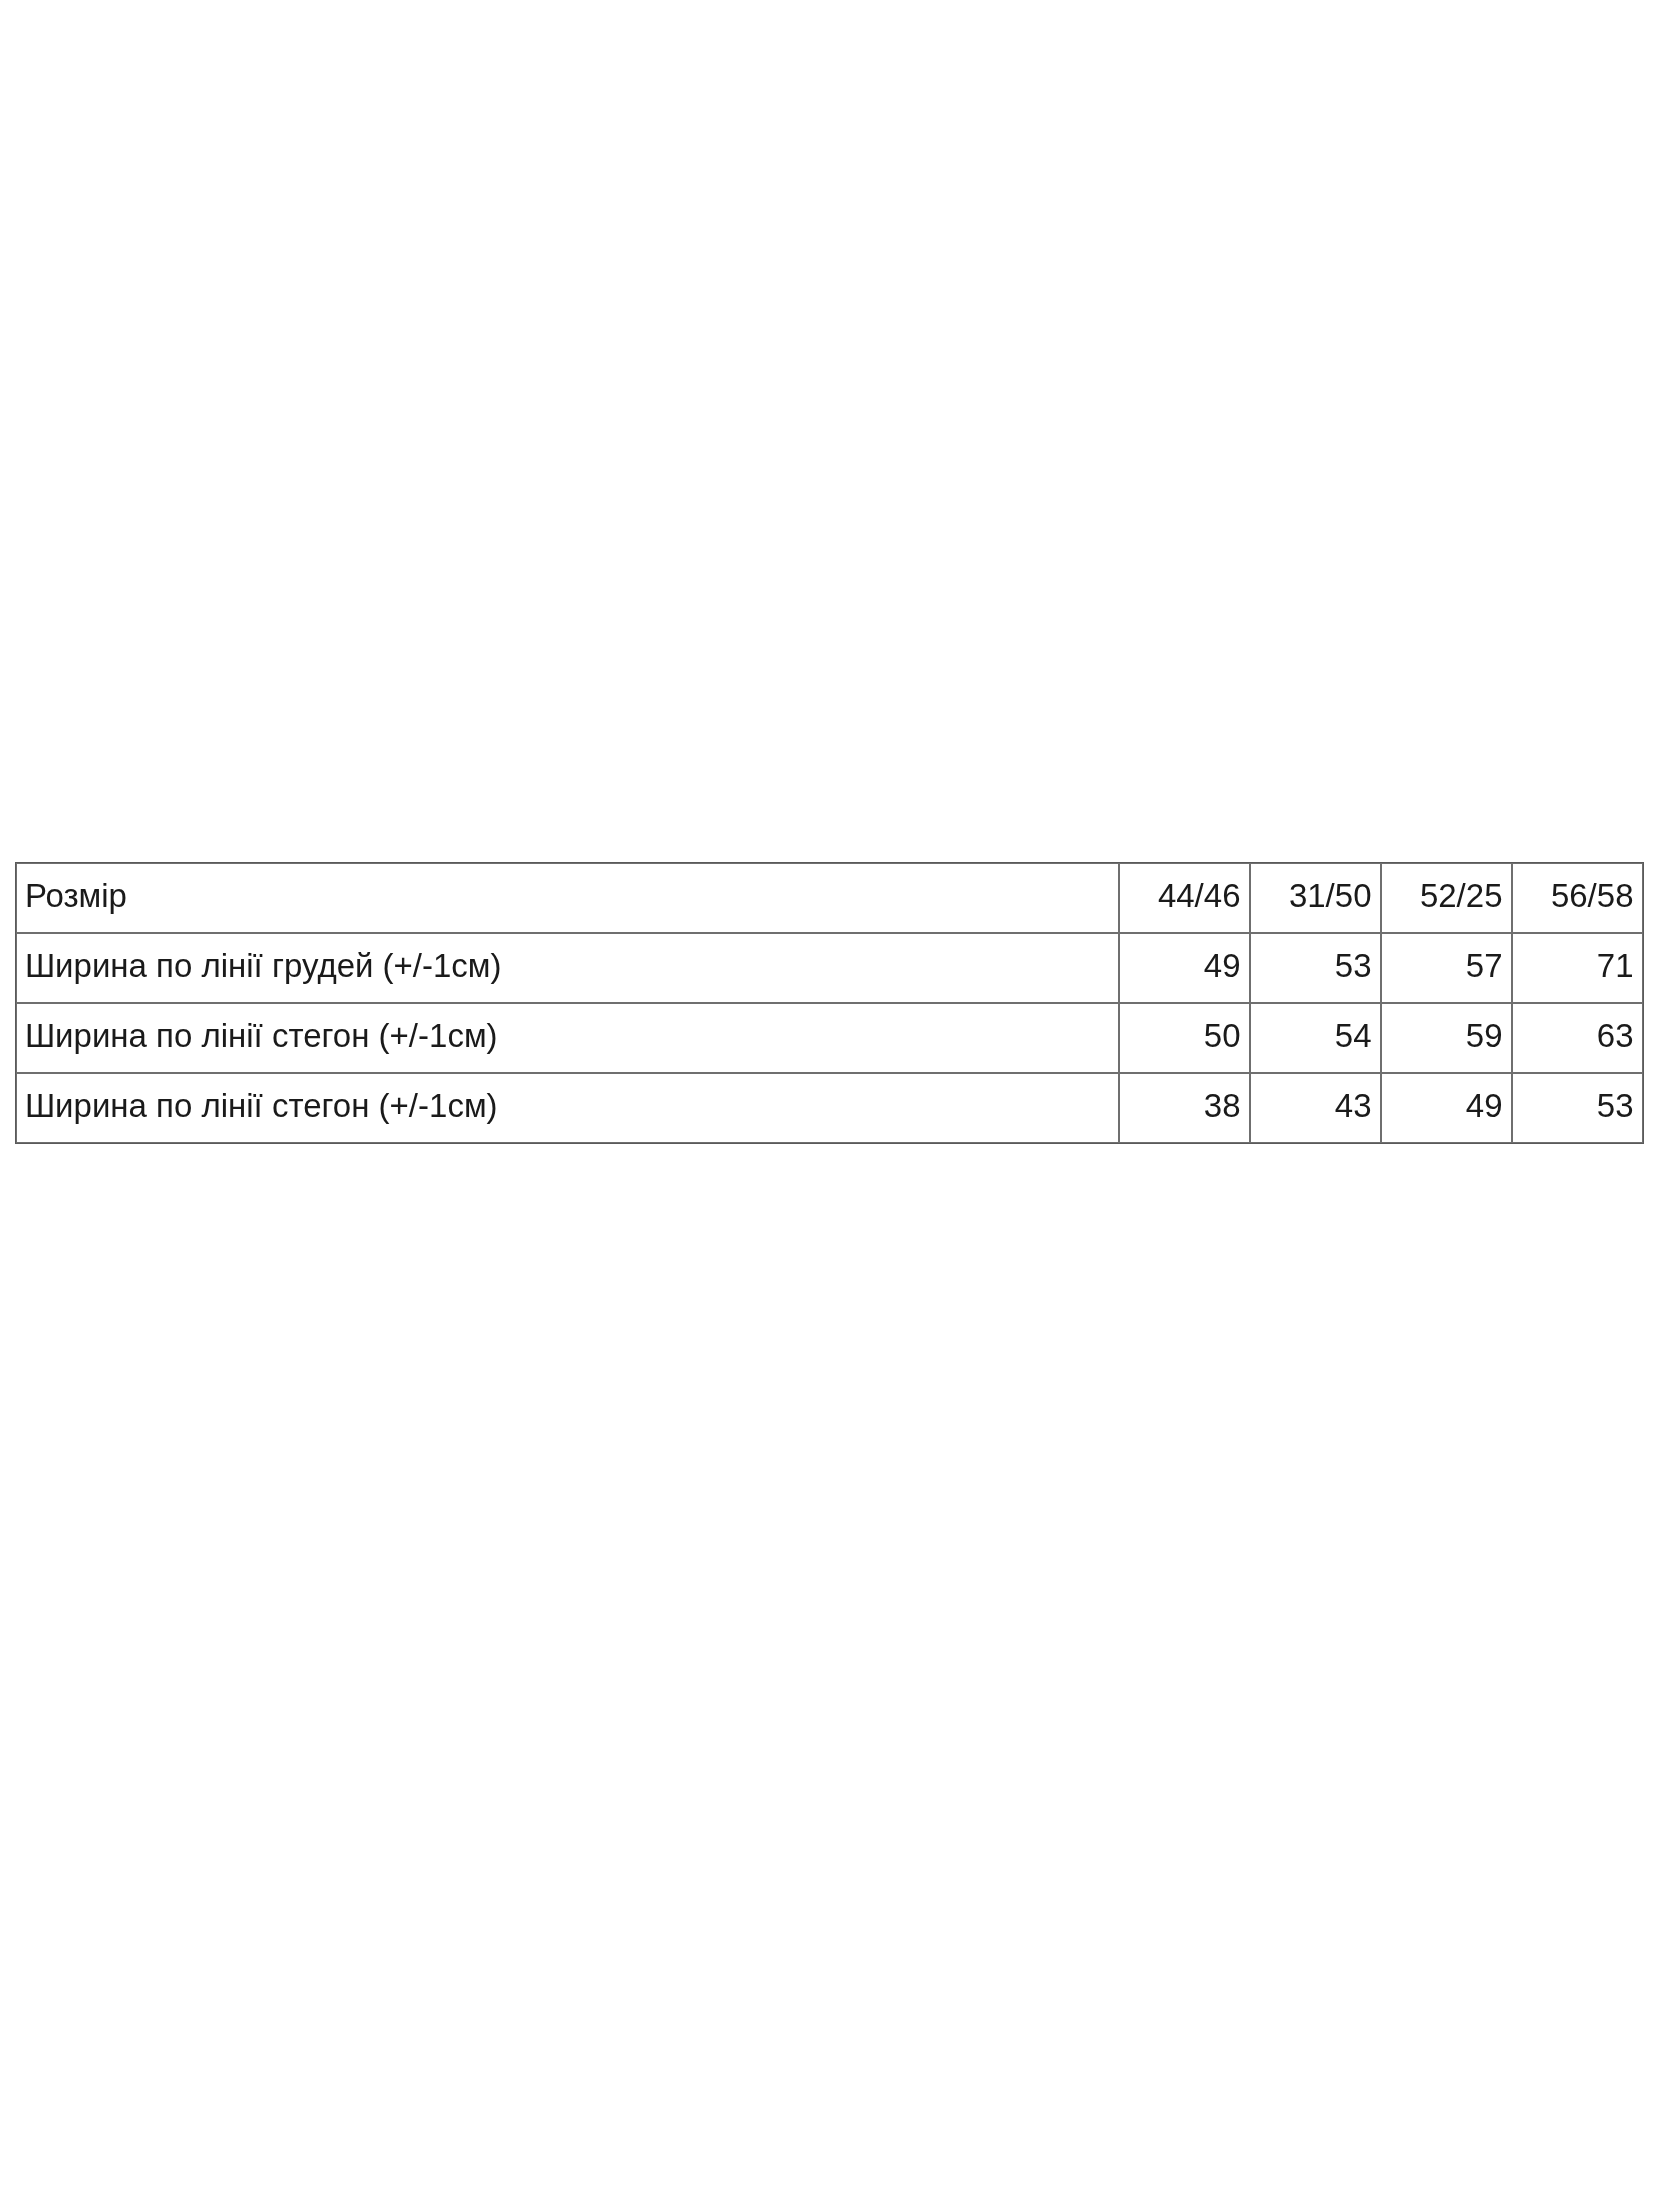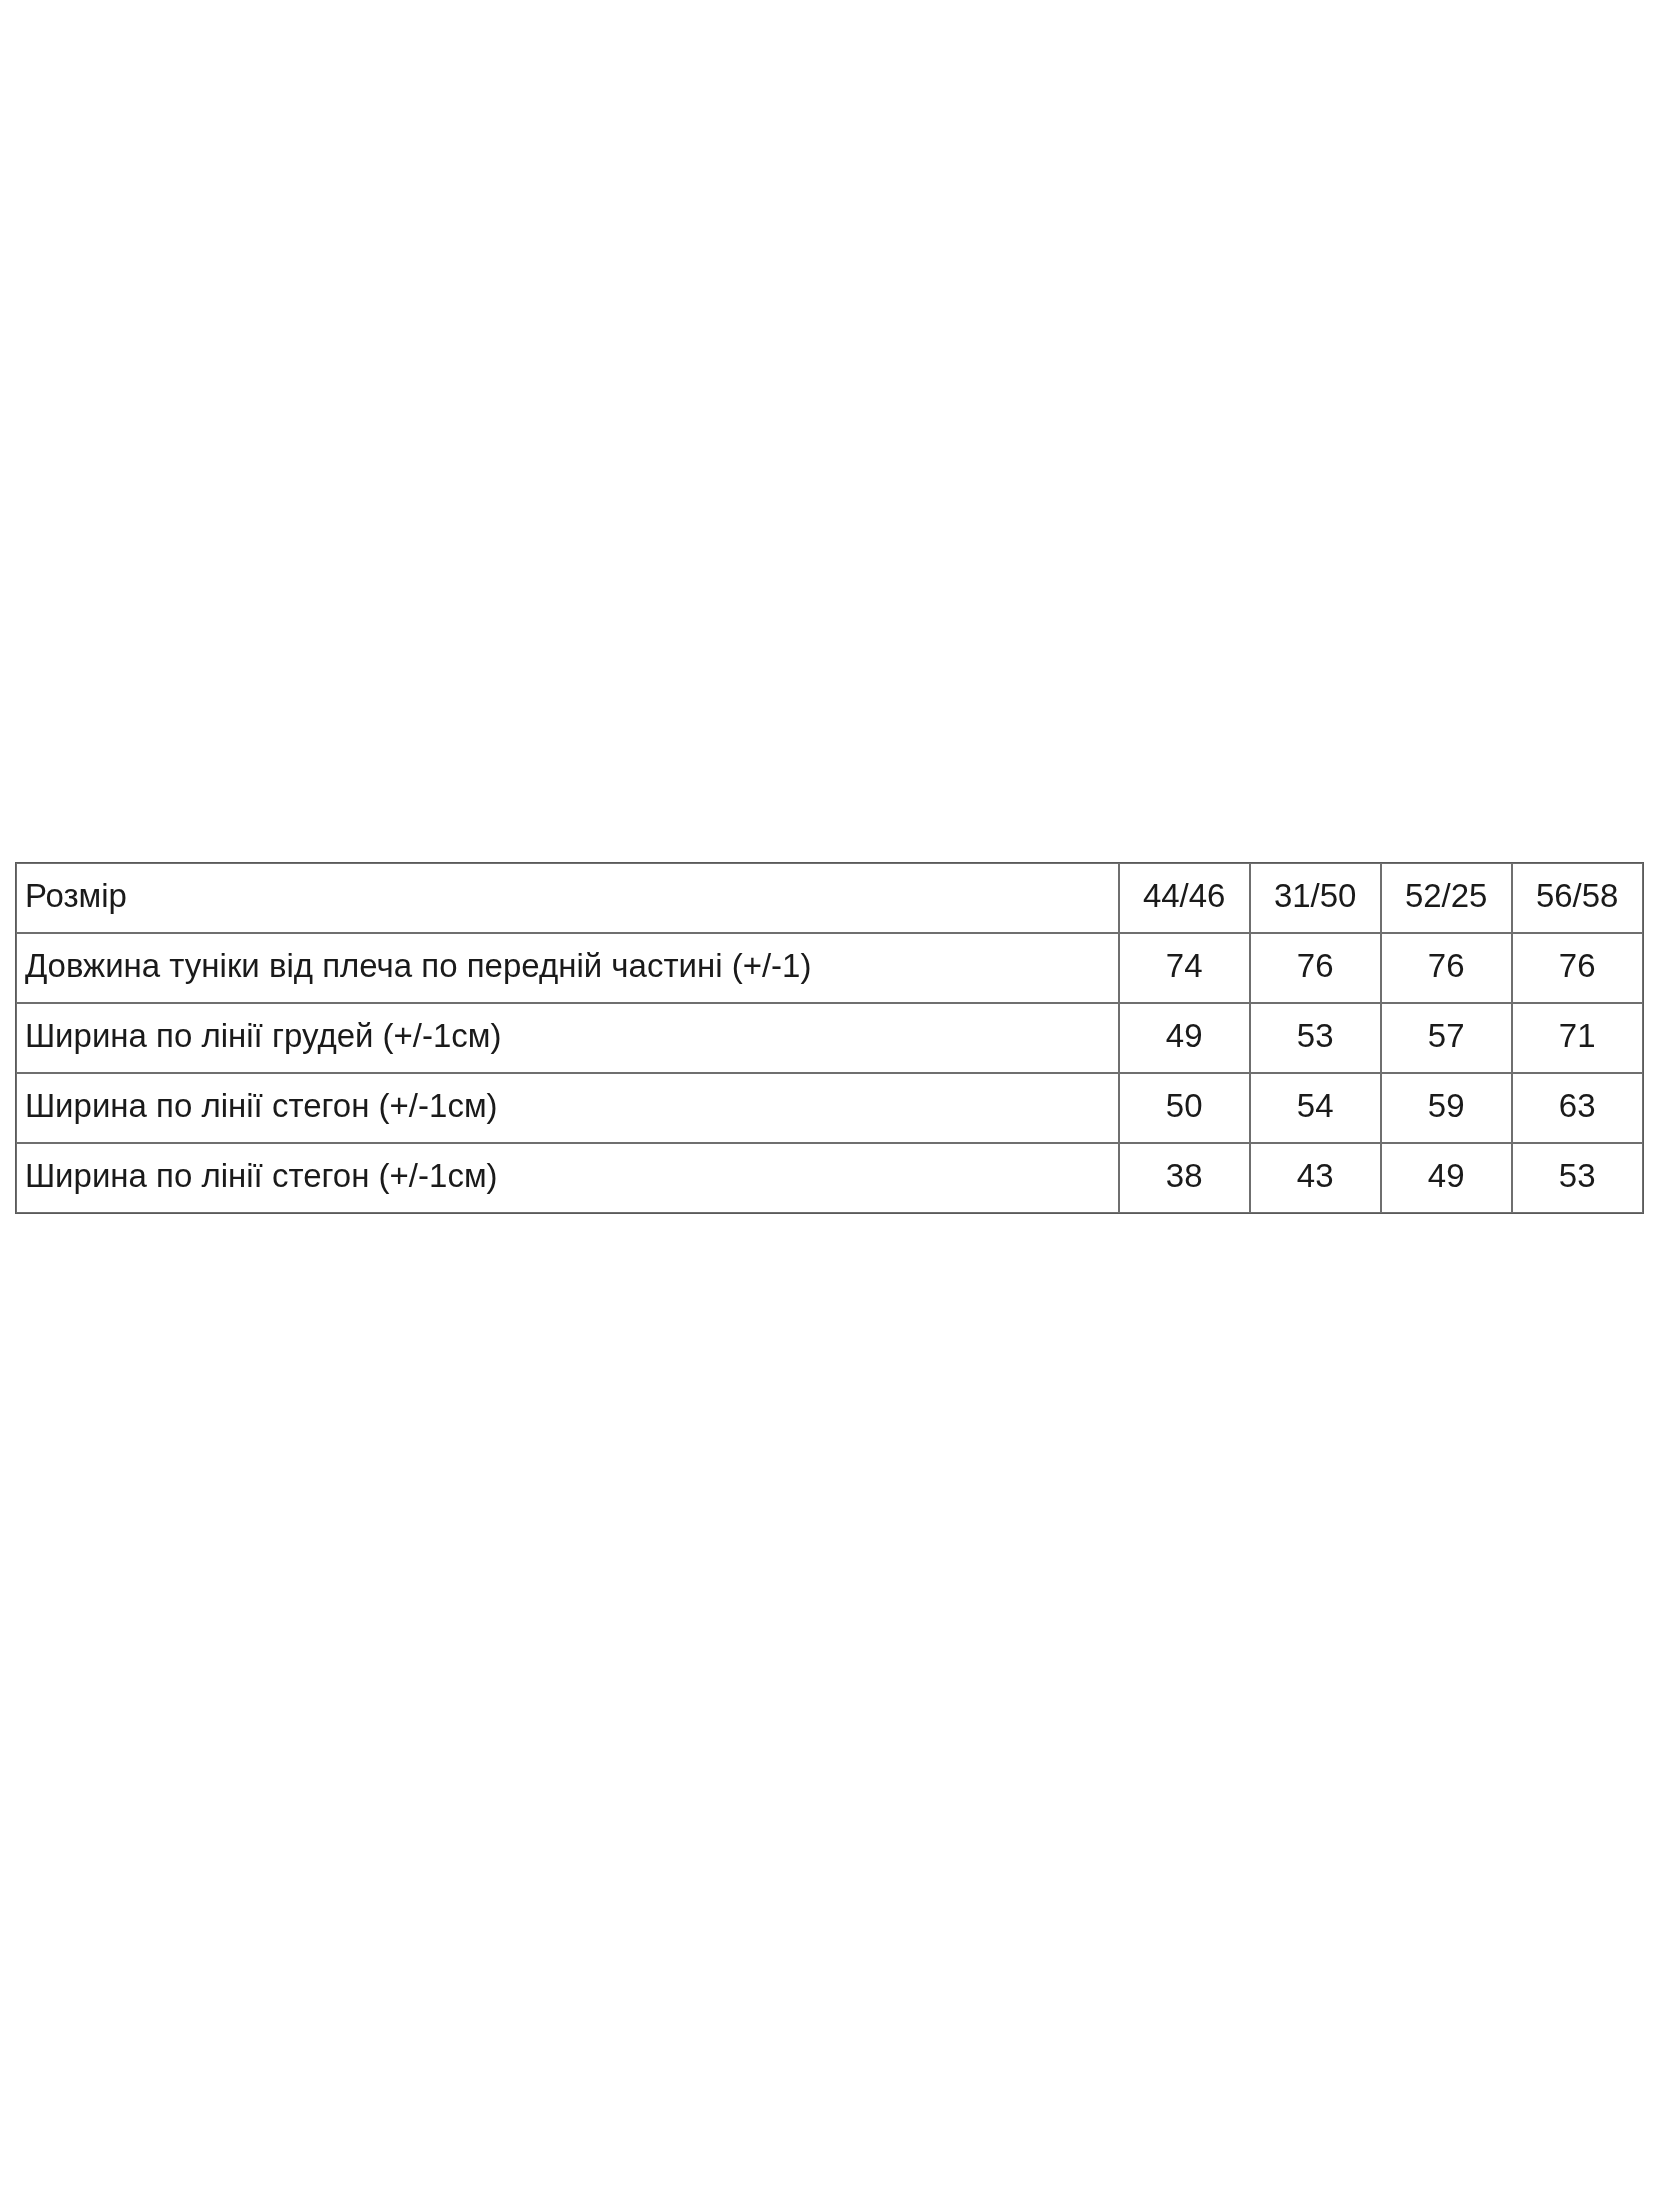--- a/index.html
+++ b/index.html
@@ -61,21 +61,21 @@
     border: 1.6px solid #5a5a5a;
   }
 
   td.label-cell {
     width: 1103px;
     text-align: left;
   }
 
   td.val-cell {
     width: 131px;
-    text-align: center;
+    text-align: right;
   }
 
   
   td.label-cell, td.val-cell {
     box-shadow: inset 0 0 0 0.8px #ffffff;
   }
 </style>
 </head>
 <body>
 
@@ -84,27 +84,20 @@
     <table class="size-table">
       <tbody>
         <tr>
           <td class="label-cell">Розмір</td>
           <td class="val-cell">44/46</td>
           <td class="val-cell">31/50</td>
           <td class="val-cell">52/25</td>
           <td class="val-cell">56/58</td>
         </tr>
 
-        <tr>
-          <td class="label-cell">Довжина туніки від плеча по передній частині (+/-1)</td>
-          <td class="val-cell">74</td>
-          <td class="val-cell">76</td>
-          <td class="val-cell">76</td>
-          <td class="val-cell">76</td>
-        </tr>
 
         <tr>
           <td class="label-cell">Ширина по лінії грудей (+/-1см)</td>
           <td class="val-cell">49</td>
           <td class="val-cell">53</td>
           <td class="val-cell">57</td>
           <td class="val-cell">71</td>
         </tr>
 
         <tr>

